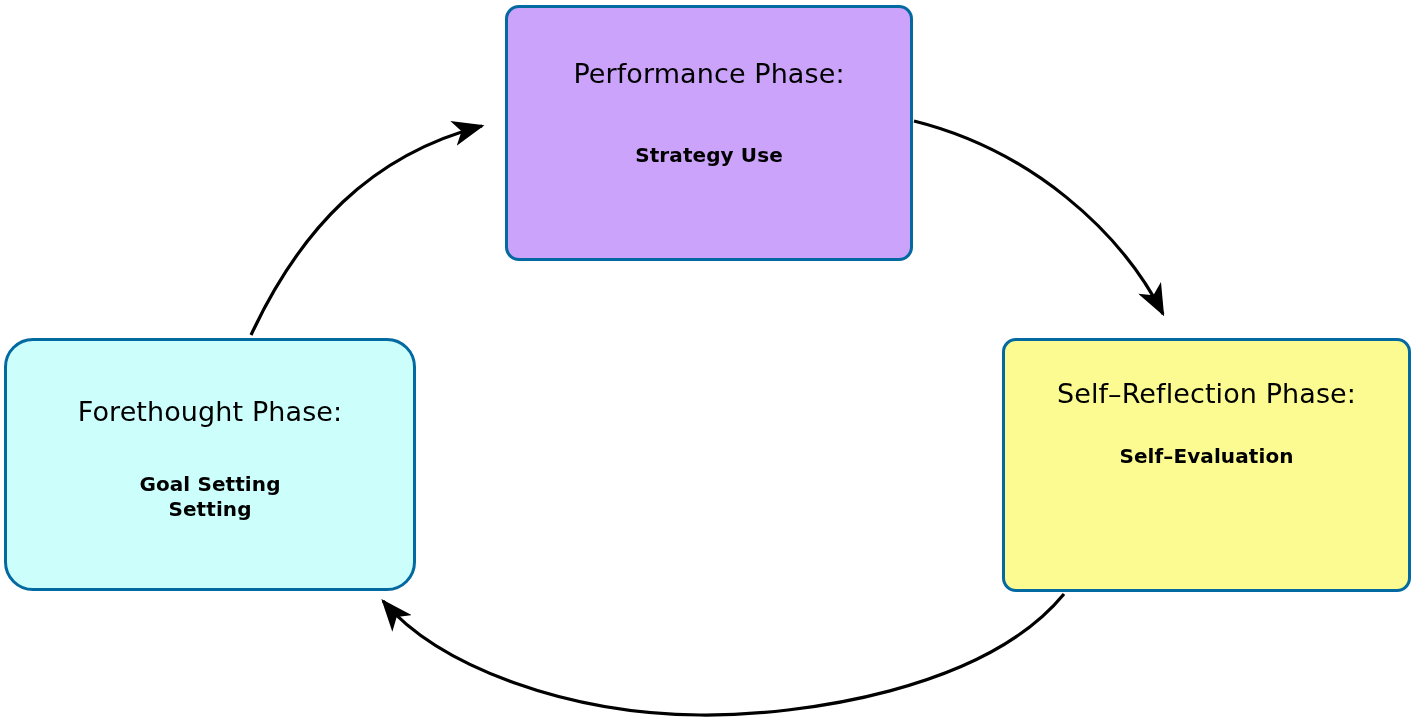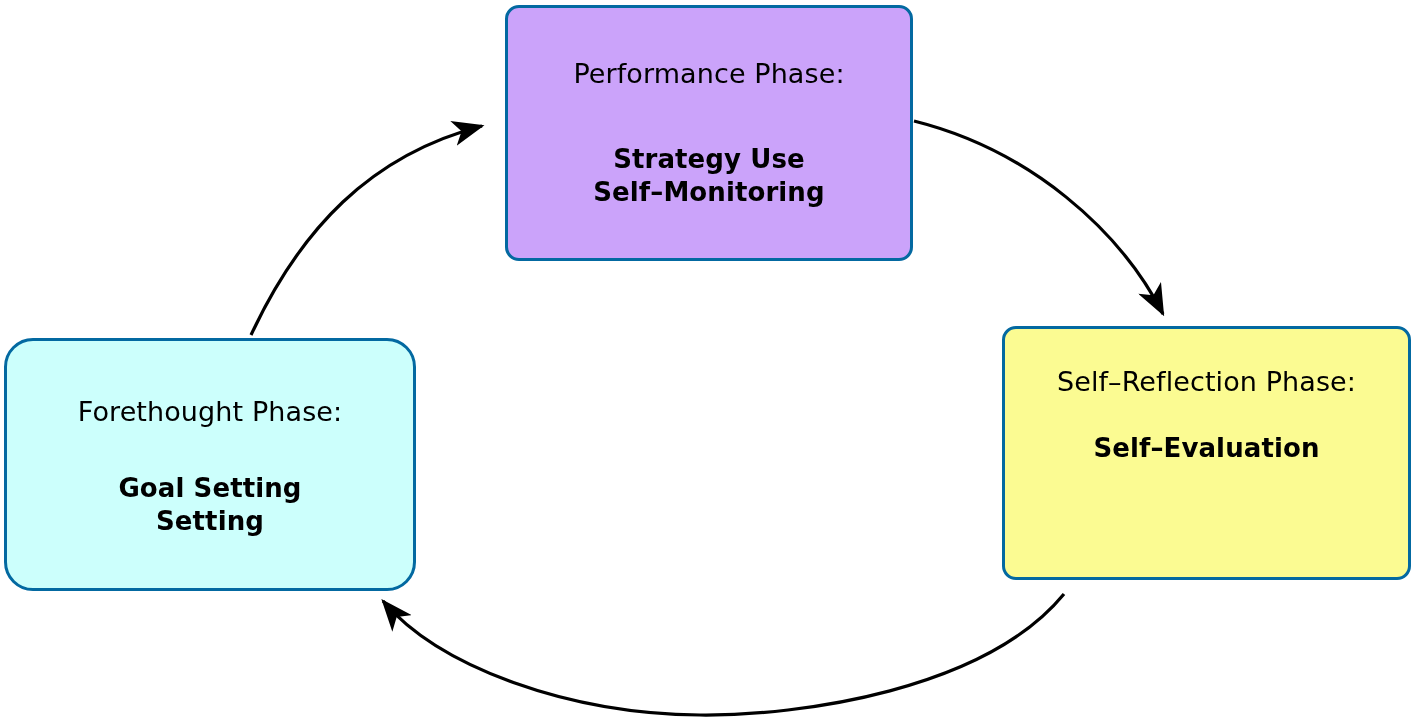--- a/index.html
+++ b/index.html
@@ -42,21 +42,21 @@
     gap: 23px;
   }
   .node-title {
     font-size: 27px;
     font-weight: 400;
     line-height: 1.1;
     letter-spacing: 0.1px;
     white-space: nowrap;
   }
   .node-body {
-    font-size: 26px;
+    font-size: 20px;
     font-weight: 600;
     line-height: 1.28;
     letter-spacing: 0.1px;
   }
   .node-body div { white-space: nowrap; }
 
   
   #node-performance {
     left: 505px;
     top: 5px;
@@ -75,21 +75,21 @@
     height: 253px;
     background: #ccfffc;
     padding-top: 56px;
     border-radius: 29px;
   }
   #node-forethought .node-body { margin-top: 22px; }
 
   
   #node-selfreflection {
     left: 1002px;
-    top: 326px;
+    top: 338px;
     width: 409px;
     height: 254px;
     background: #fbfb92;
     padding-top: 38px;
   }
   #node-selfreflection .node-body { margin-top: 12px; }
 </style>
 </head>
 <body>
 
@@ -106,21 +106,20 @@
 
     <path d="M 914,121 C 1030,150 1120,230 1163,314" fill="none" stroke="#000000" stroke-width="3.2" marker-end="url(#arrowhead)"></path>
 
     <path d="M 1064,594 C 985,690 800,716 700,715 C 570,714 440,668 383,601" fill="none" stroke="#000000" stroke-width="3.2" marker-end="url(#arrowhead)"></path>
   </svg>
 
   <div class="node" id="node-performance">
     <div class="node-title">Performance Phase:</div>
     <div class="node-body">
       <div>Strategy Use</div>
-      <div>Self–Monitoring</div>
     </div>
   </div>
 
   <div class="node" id="node-forethought">
     <div class="node-title">Forethought Phase:</div>
     <div class="node-body">
       <div>Goal Setting</div>
       <div>Setting</div>
     </div>
   </div>

